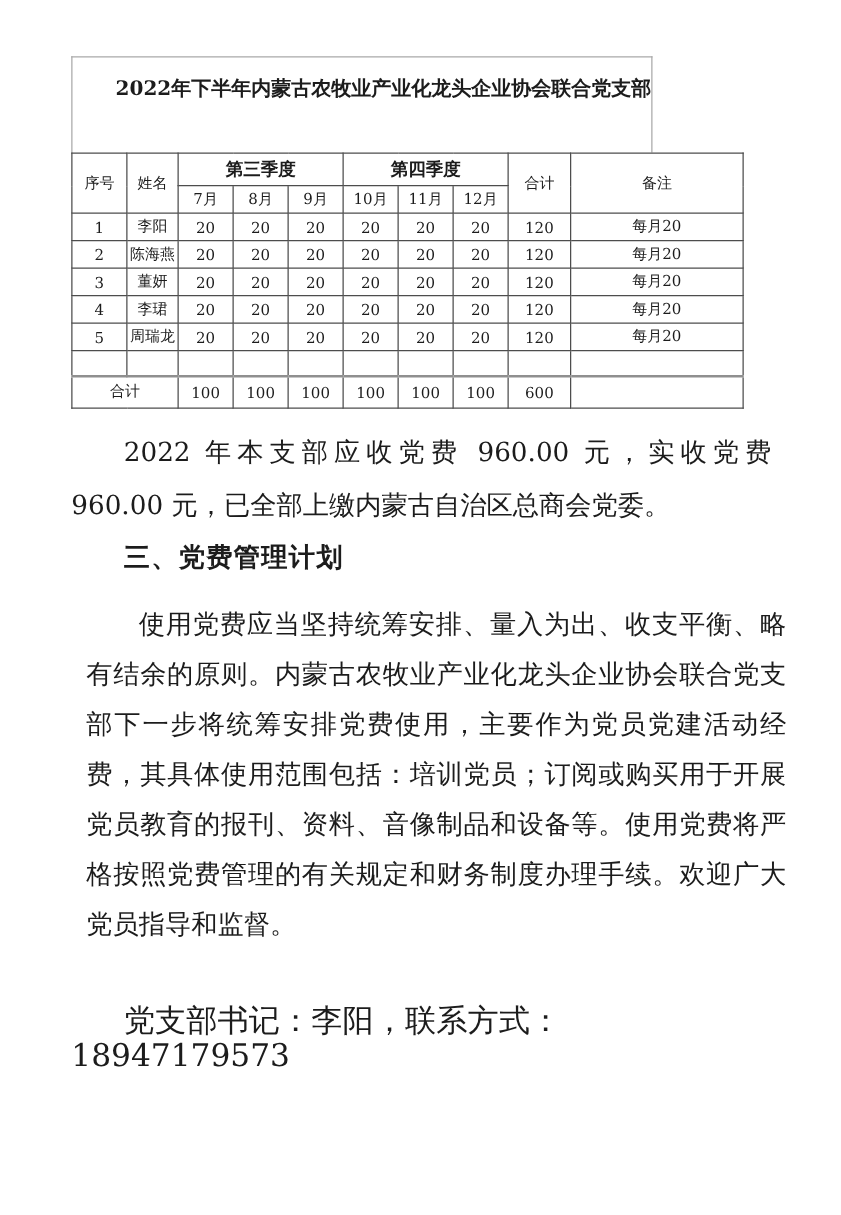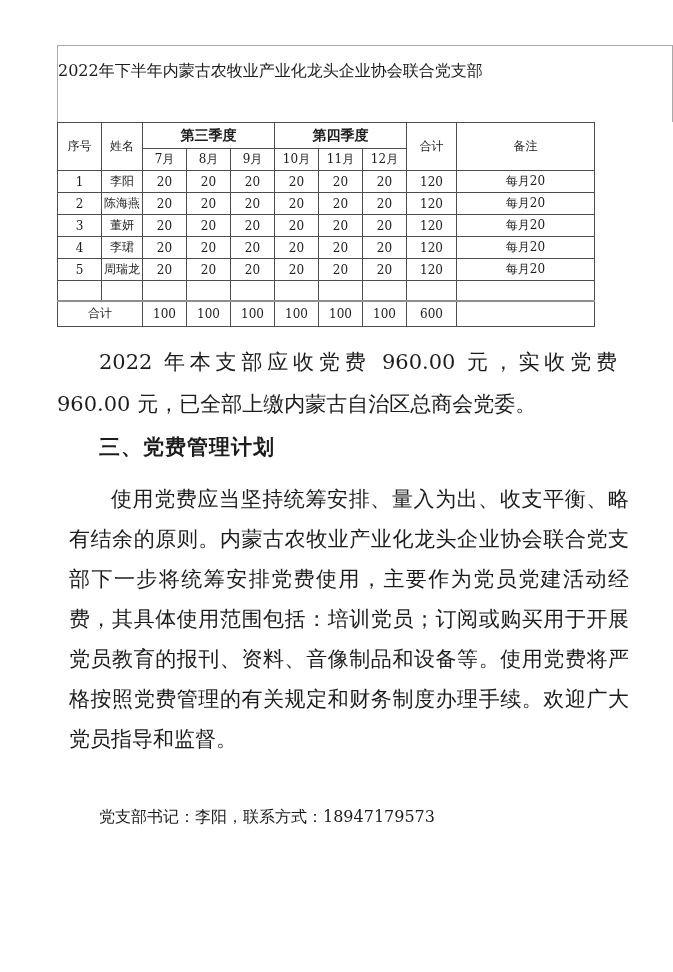--- a/index.html
+++ b/index.html
@@ -12,26 +12,26 @@
   .page {
     position: relative;
     width: 673px; height: 972px;
     overflow: hidden;
     background: #ffffff;
   }
   .doc { padding: 45px 57px 0 57px; }
 
   
   .title-box {
-    width: 616px;
+    width: 465px;
     box-sizing: border-box;
     border: 1px solid #a9a9a9;
     border-bottom: none;
-    text-align: left;
-    font-weight: normal;
+    text-align: right;
+    font-weight: bold;
     font-size: 16px;
     line-height: 29px;
     padding-top: 10px;
     height: 77px;
   }
 
   
   table.fee {
     border-collapse: collapse;
     table-layout: fixed;
@@ -75,21 +75,21 @@
   .p-plan {
     margin: 12px;
     font-size: 21px;
     line-height: 40px;
     text-align: justify;
     text-indent: 42px;
     width: 560px;
   }
   .p-contact {
     margin: 44px 0 0 0;
-    font-size: 16px;
+    font-size: 25px;
     text-indent: 42px;
     line-height: 28px;
   }
 </style>
 </head>
 <body>
 
 <div class="page">
   <div class="doc">
 

